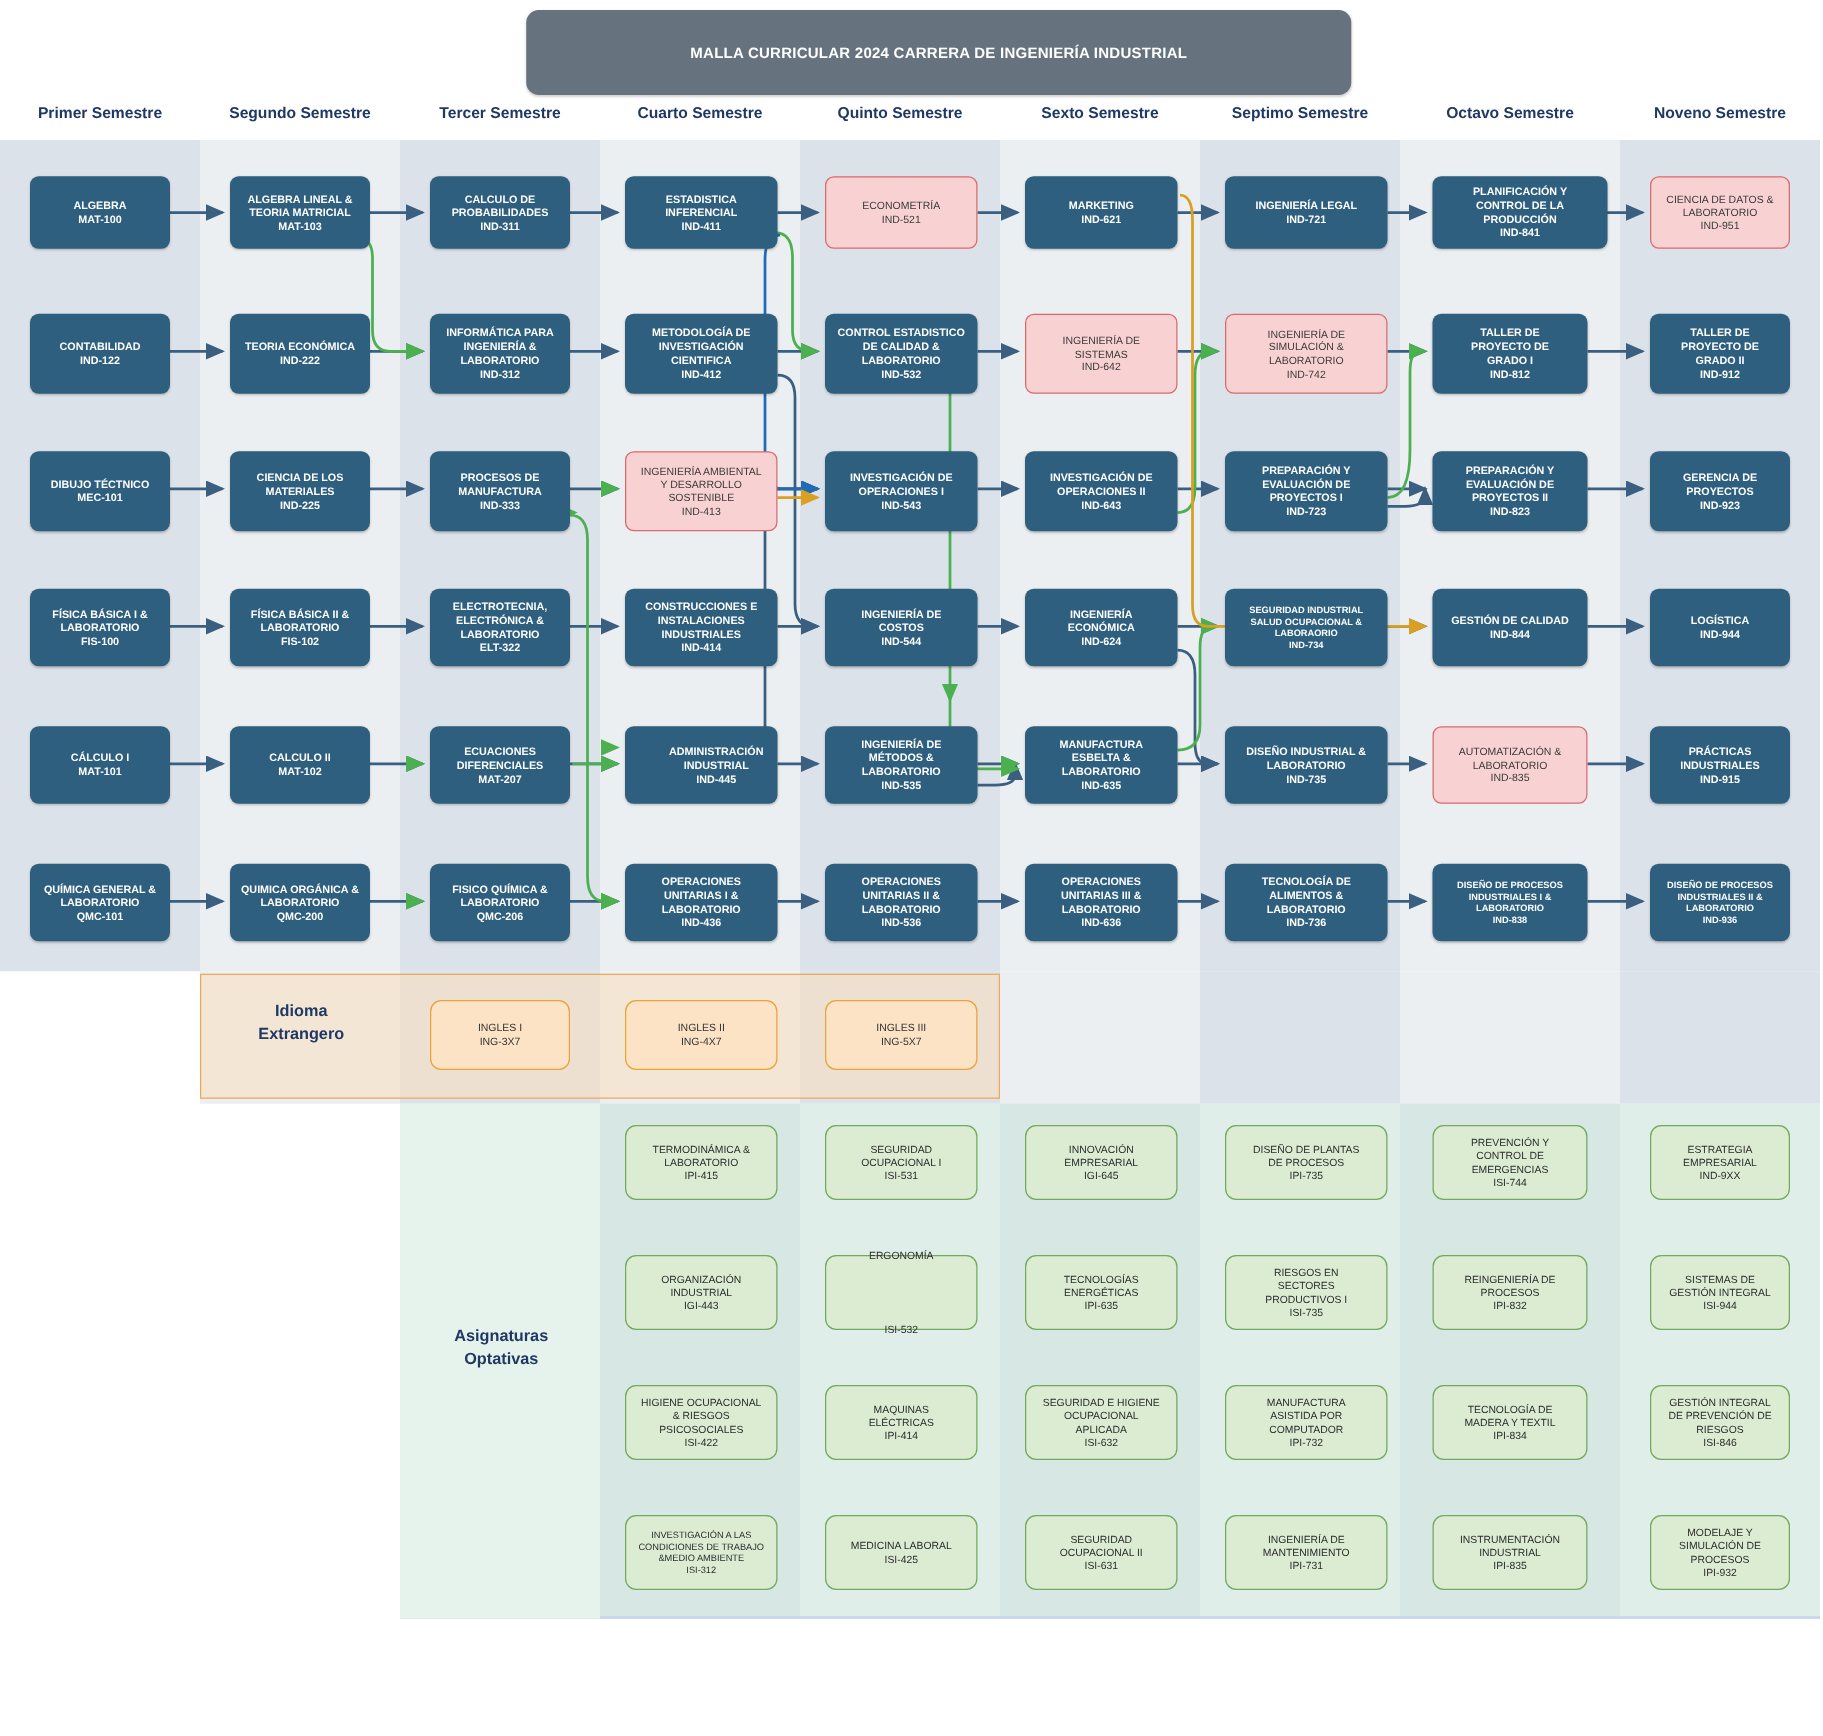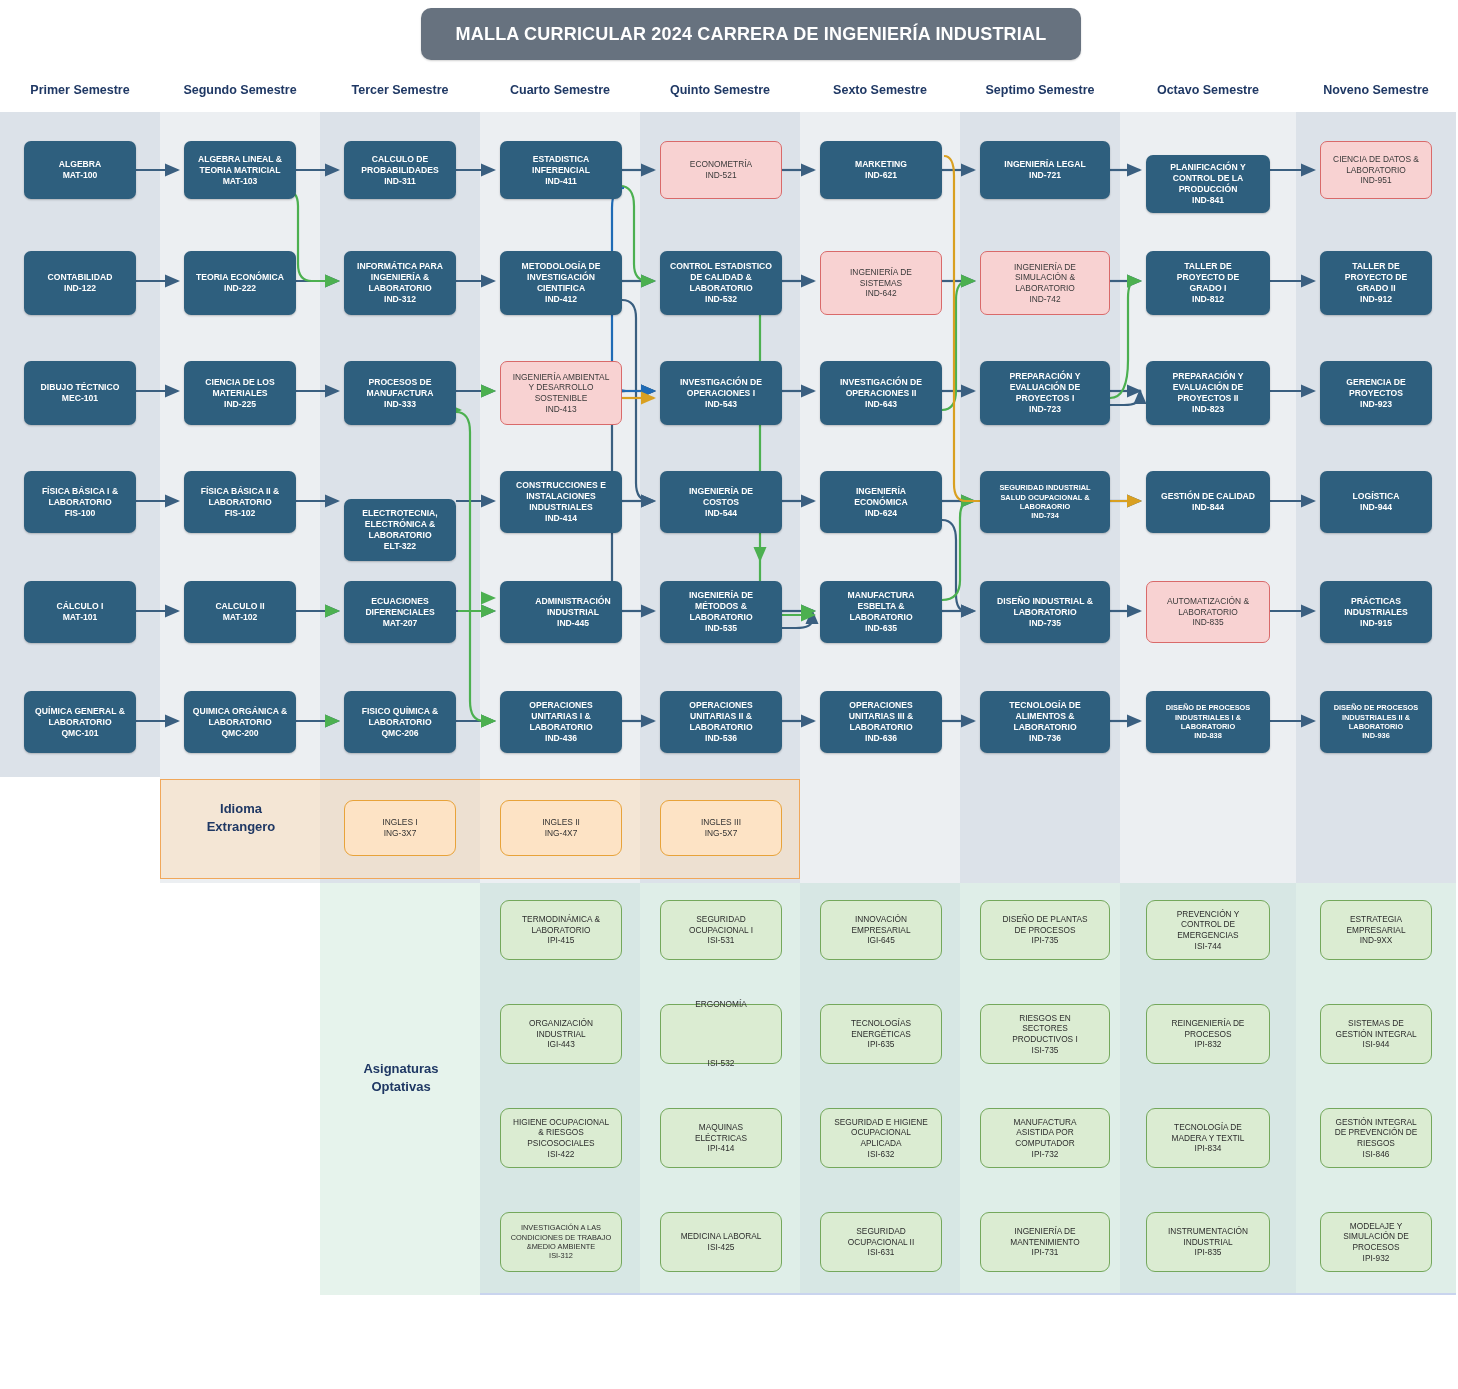--- a/index.html
+++ b/index.html
@@ -8,24 +8,24 @@
     width: 1458px; height: 1389px;
     background: #ffffff;
     font-family: "Liberation Sans", sans-serif;
     position: relative;
     overflow: hidden;
   }
   #root { position:absolute; left:0; top:0; width:1458px; height:1389px; }
 
   
   .title-banner{
-    position:absolute; left:421px; top:8px; width:660px; height:52px;
+    position:absolute; left:421px; top:8px; width:660px; height:68px;
     background:#67727f; border-radius:10px;
     display:flex; align-items:center; justify-content:center;
-    color:#ffffff; font-weight:bold; font-size:18px; letter-spacing:.2px;
+    color:#ffffff; font-weight:bold; font-size:12px; letter-spacing:.2px;
     box-shadow:0 1px 2px rgba(0,0,0,.18);
   }
 
   
   .band{ position:absolute; top:112px; height:665px; }
   .band.dark{ background:#dce2e9; }
   .band.light{ background:#eceff2; }
 
   .band-low{ position:absolute; top:777px; height:106px; }
   .band-low.dark{ background:#dce2e9; }
@@ -290,21 +290,21 @@
         <span class="ln">IND-521</span>
       </div>
       <div class="box core" style="left: 820px; width: 122px; top: 141px; height: 58px;">
         <span class="ln">MARKETING</span>
         <span class="ln">IND-621</span>
       </div>
       <div class="box core" style="left: 980px; width: 130px; top: 141px; height: 58px;">
         <span class="ln">INGENIERÍA LEGAL</span>
         <span class="ln">IND-721</span>
       </div>
-      <div class="box core" style="left: 1146px; width: 124px; top: 141px; height: 58px; margin-top: 14px;">
+      <div class="box core" style="left: 1146px; width: 140px; top: 141px; height: 58px;">
         <span class="ln">PLANIFICACIÓN Y</span>
         <span class="ln">CONTROL DE LA</span>
         <span class="ln">PRODUCCIÓN</span>
         <span class="ln">IND-841</span>
       </div>
       <div class="box pink" style="left: 1320px; width: 112px; top: 141px; height: 58px;">
         <span class="ln">CIENCIA DE DATOS &amp;</span>
         <span class="ln">LABORATORIO</span>
         <span class="ln">IND-951</span>
       </div>
@@ -407,21 +407,21 @@
       <div class="box core" style="left: 24px; width: 112px; top: 471px; height: 62px;">
         <span class="ln">FÍSICA BÁSICA I &amp;</span>
         <span class="ln">LABORATORIO</span>
         <span class="ln">FIS-100</span>
       </div>
       <div class="box core" style="left: 184px; width: 112px; top: 471px; height: 62px;">
         <span class="ln">FÍSICA BÁSICA II &amp;</span>
         <span class="ln">LABORATORIO</span>
         <span class="ln">FIS-102</span>
       </div>
-      <div class="box core" style="left: 344px; width: 112px; top: 471px; height: 62px; margin-top: 28px;">
+      <div class="box core" style="left: 344px; width: 112px; top: 471px; height: 62px;">
         <span class="ln">ELECTROTECNIA,</span>
         <span class="ln">ELECTRÓNICA &amp;</span>
         <span class="ln">LABORATORIO</span>
         <span class="ln">ELT-322</span>
       </div>
       <div class="box core" style="left: 500px; width: 122px; top: 471px; height: 62px;">
         <span class="ln">CONSTRUCCIONES E</span>
         <span class="ln">INSTALACIONES</span>
         <span class="ln">INDUSTRIALES</span>
         <span class="ln">IND-414</span>

